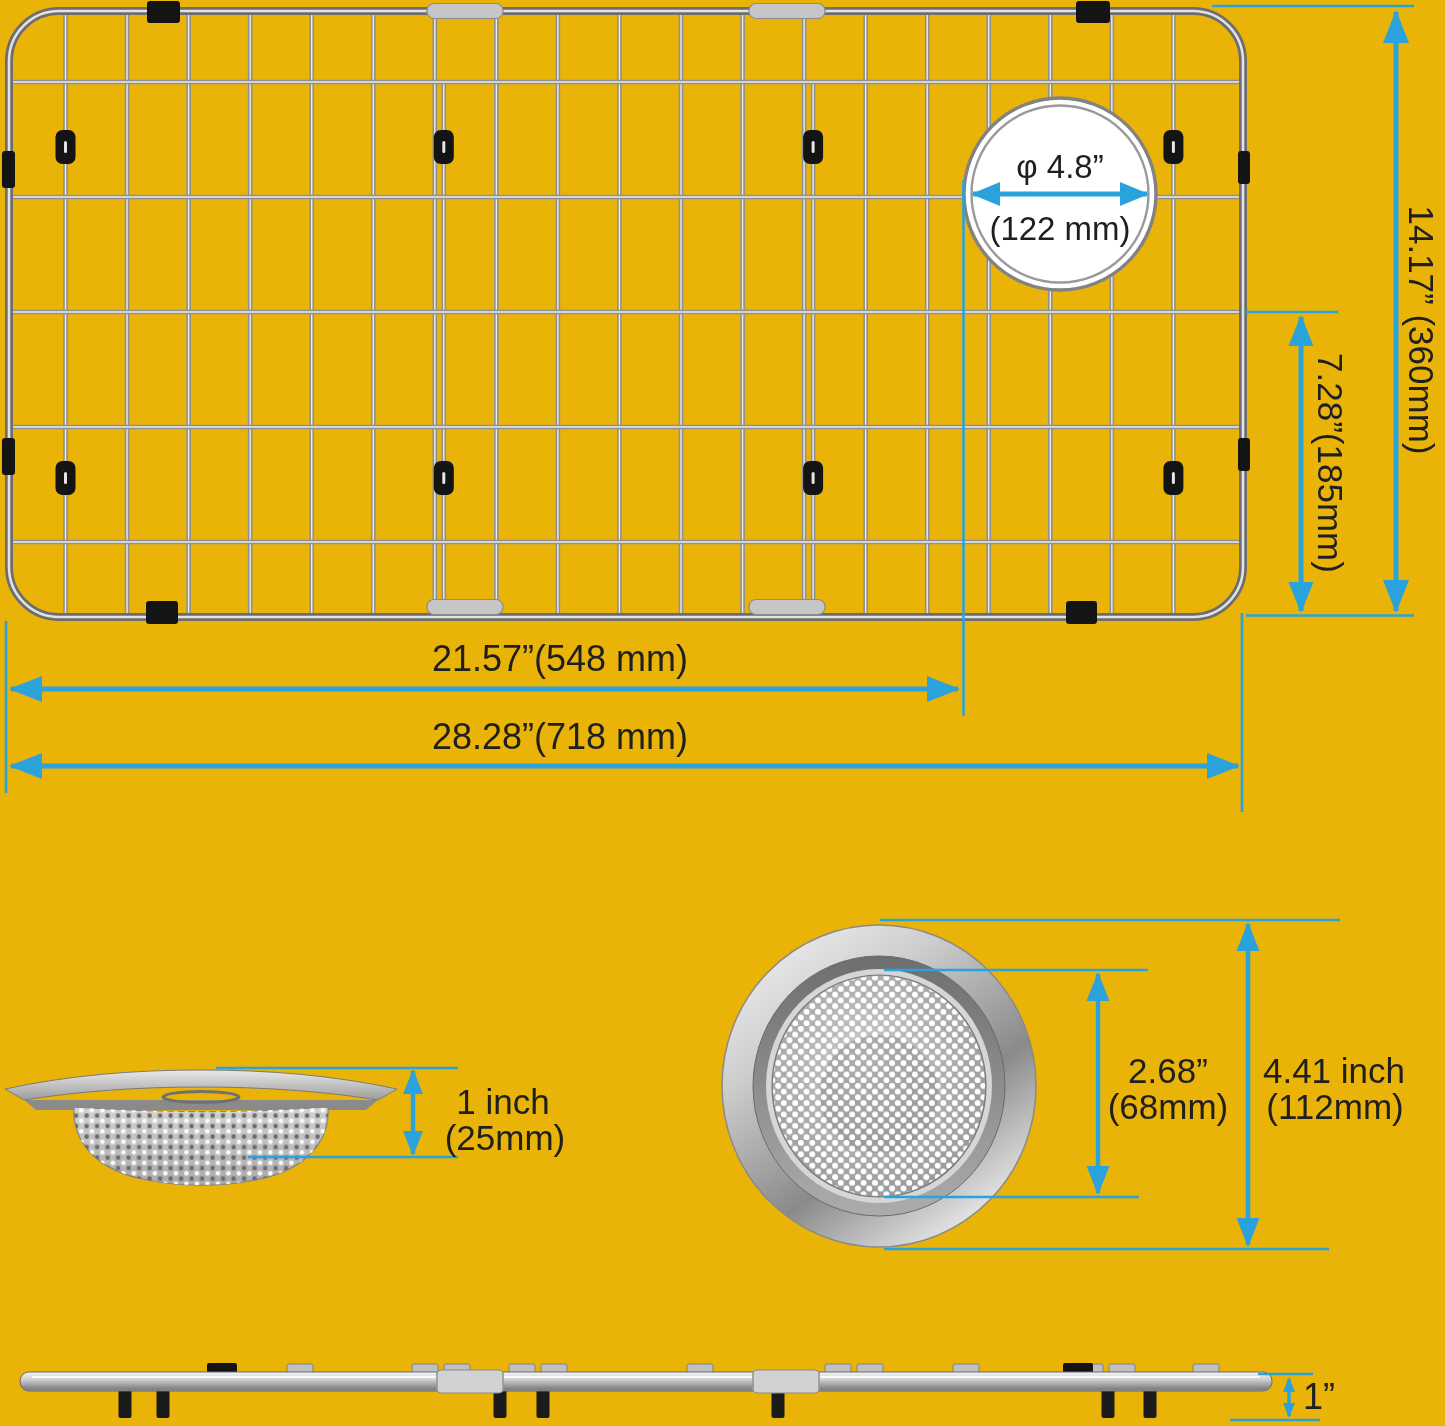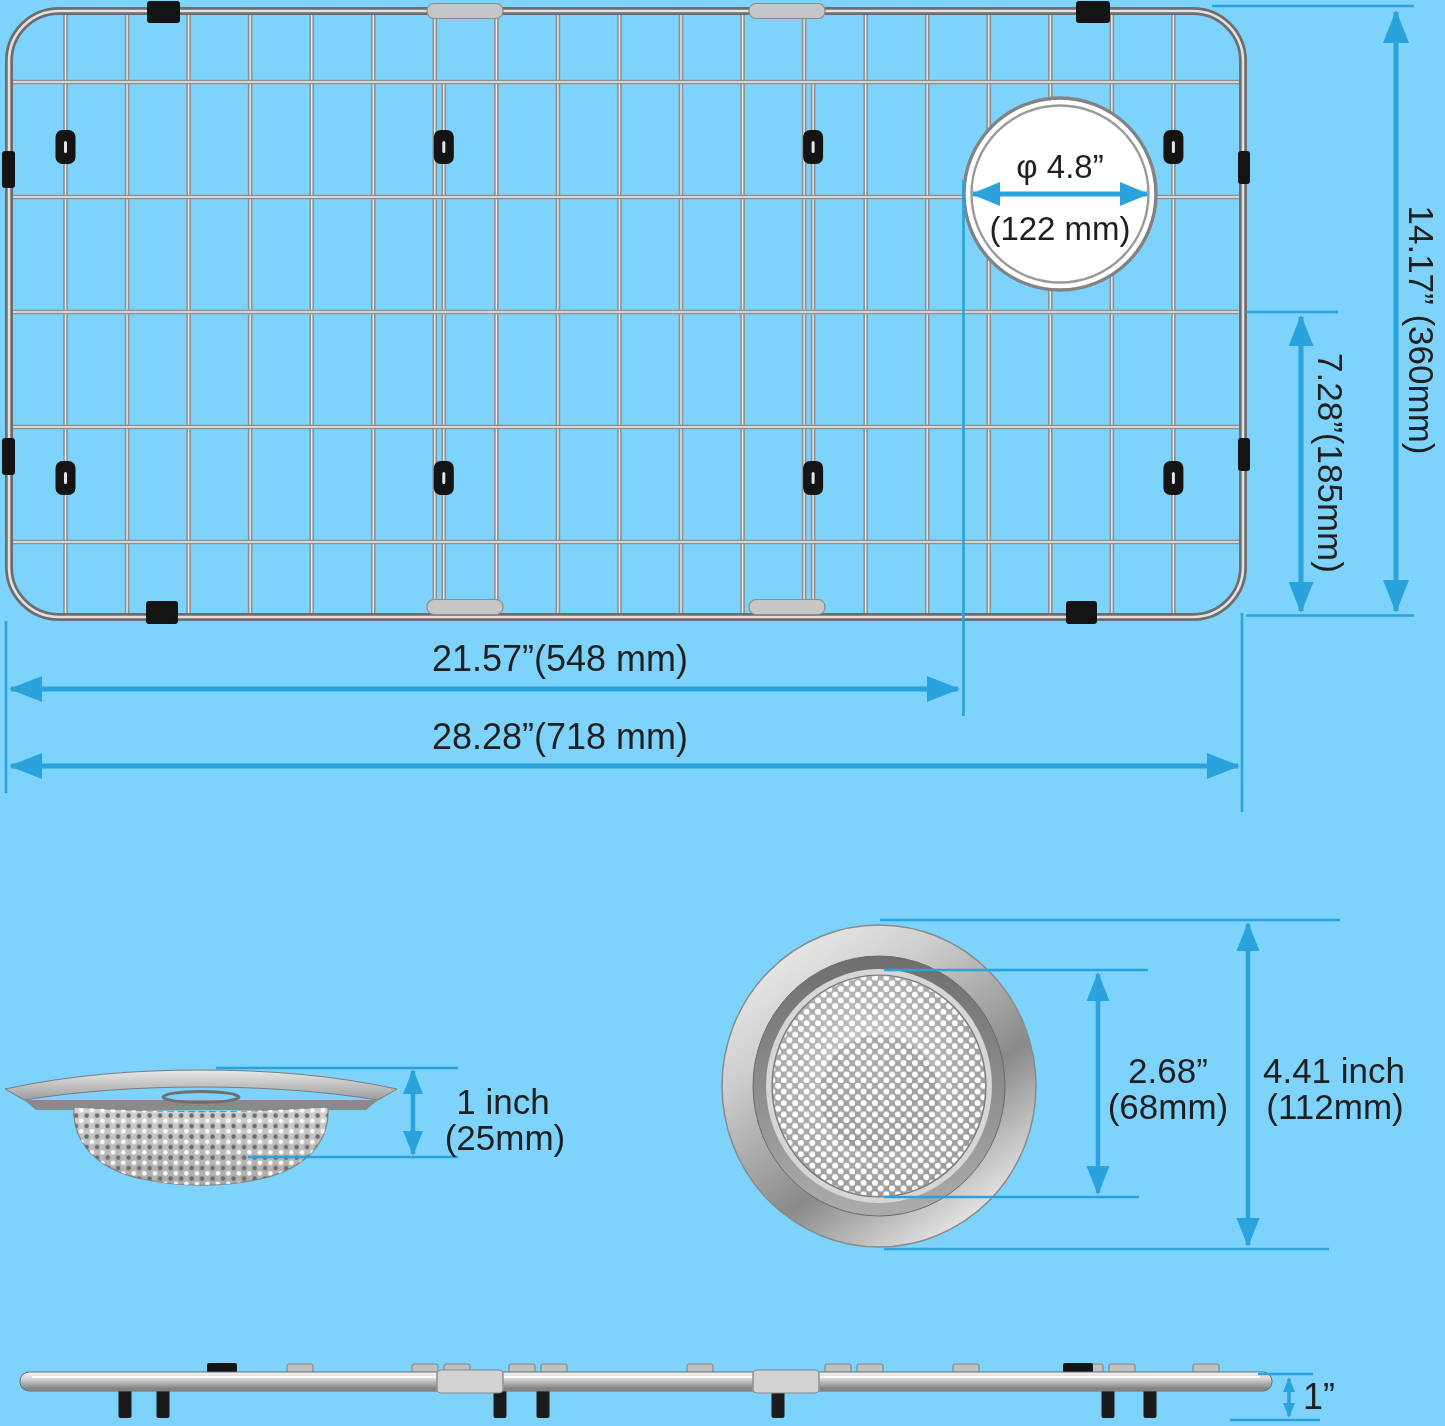--- a/index.html
+++ b/index.html
@@ -1,16 +1,16 @@
 <!DOCTYPE html>
 <html><head>
 <meta charset="utf-8">
 <style>
   html,body{margin:0;padding:0;background:#ffffff;}
-  .stage{position:relative;width:1445px;height:1426px;background:#7dd3fc;overflow:hidden;
+  .stage{position:relative;width:1445px;height:1426px;background:#eab308;overflow:hidden;
          font-family:"Liberation Sans",sans-serif;}
   svg{position:absolute;left:0;top:0;}
   text{font-family:"Liberation Sans",sans-serif;}
 </style>
 </head>
 <body>
 
 <div class="stage">
 <svg id="diagram" width="1445" height="1426" viewBox="0 0 1445 1426">
   <defs>

